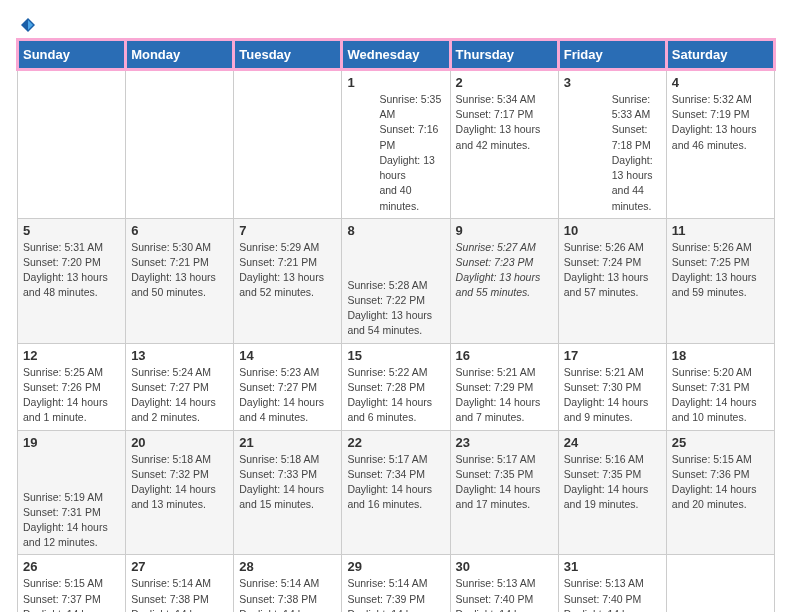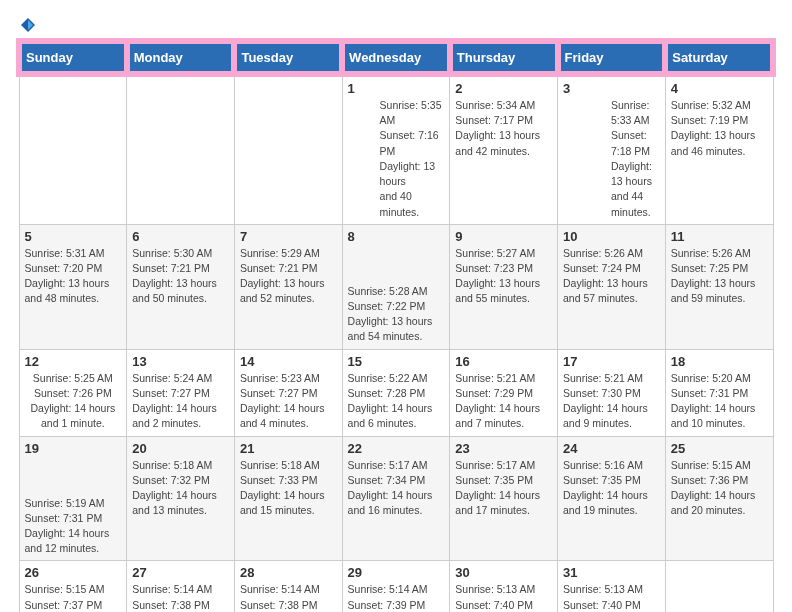--- a/index.html
+++ b/index.html
@@ -44,21 +44,21 @@
       border-collapse: collapse;
       border: 1px solid #ccc;
     }
     .calendar th {
       background-color: #2a6db5;
       color: #fff;
       font-size: 13px;
       font-weight: bold;
       padding: 6px 4px;
       text-align: left;
-      border: 6px solid #f9a8d4;
+      border: 3px solid #f9a8d4;
     }
     .calendar td {
       vertical-align: top;
       border: 1px solid #ccc;
       padding: 4px 5px;
       font-size: 11px;
       color: #333;
       width: calc(100% / 7);
       min-height: 80px;
       background: #fff;
@@ -170,21 +170,21 @@
         </td>
         <td>
           <span class="day-number">8</span>
           <div class="day-info" style="white-space: pre-line; margin-top: 40px;">Sunrise: 5:28 AM
 Sunset: 7:22 PM
 Daylight: 13 hours
 and 54 minutes.</div>
         </td>
         <td>
           <span class="day-number">9</span>
-          <div class="day-info" style="white-space: pre-line;">Sunrise: 5:27 AM
+          <div class="day-info" style="white-space: pre-line; font-style: italic;">Sunrise: 5:27 AM
 Sunset: 7:23 PM
 Daylight: 13 hours
 and 55 minutes.</div>
         </td>
         <td>
           <span class="day-number">10</span>
           <div class="day-info" style="white-space: pre-line;">Sunrise: 5:26 AM
 Sunset: 7:24 PM
 Daylight: 13 hours
 and 57 minutes.</div>
@@ -193,21 +193,21 @@
           <span class="day-number">11</span>
           <div class="day-info" style="white-space: pre-line;">Sunrise: 5:26 AM
 Sunset: 7:25 PM
 Daylight: 13 hours
 and 59 minutes.</div>
         </td>
       </tr>
       <tr>
         <td>
           <span class="day-number">12</span>
-          <div class="day-info" style="white-space: pre-line; text-align: center;">Sunrise: 5:25 AM
+          <div class="day-info" style="white-space: pre-line;">Sunrise: 5:25 AM
 Sunset: 7:26 PM
 Daylight: 14 hours
 and 1 minute.</div>
         </td>
         <td>
           <span class="day-number">13</span>
           <div class="day-info" style="white-space: pre-line;">Sunrise: 5:24 AM
 Sunset: 7:27 PM
 Daylight: 14 hours
 and 2 minutes.</div>

